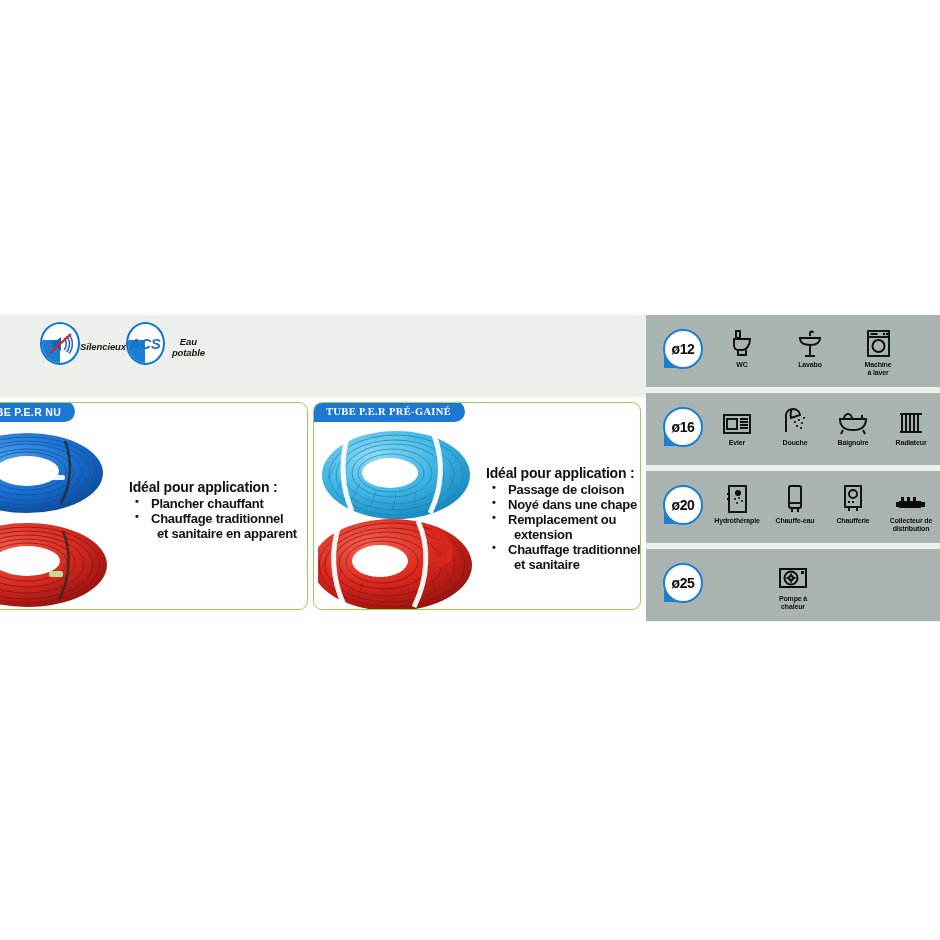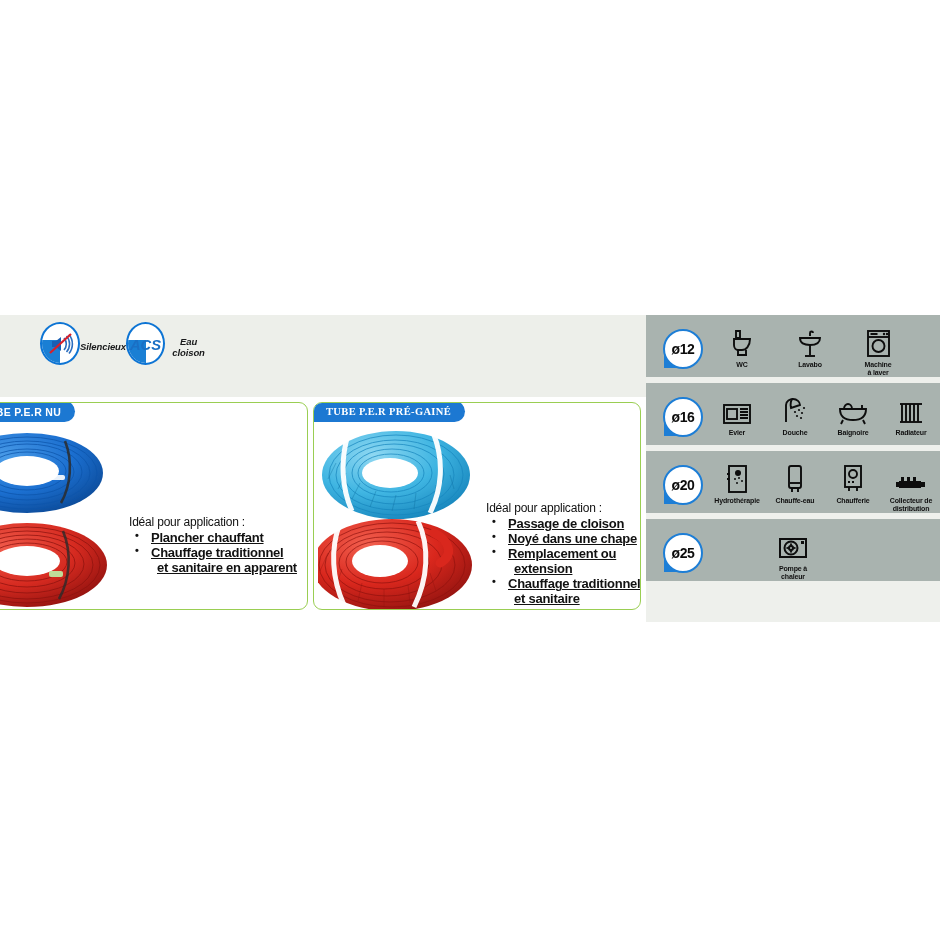--- a/index.html
+++ b/index.html
@@ -64,40 +64,40 @@
 
   .card-body{position:absolute;inset:0;}
 
   .coil-wrap{position:absolute;}
   #coils-nu{left:-26px;top:24px;width:172px;height:184px;}
   #coils-gaine{left:4px;top:20px;width:164px;height:188px;}
 
   .txt-block{position:absolute;color:#111;}
   #txt-nu{left:150px;top:76px;width:180px;}
   #txt-gaine{left:172px;top:62px;width:160px;}
-  .txt-title{font-size:12px;font-weight:400;margin-bottom:1px;letter-spacing:-.2px;margin-top:36px;}
-  .txt-list{list-style:none;margin:0;padding:0;text-decoration:underline;}
+  .txt-title{font-size:14px;font-weight:700;margin-bottom:1px;letter-spacing:-.2px;}
+  .txt-list{list-style:none;margin:0;padding:0;}
   .txt-list li{
     font-size:13px;font-weight:600;line-height:1.16;
     padding-left:22px;position:relative;letter-spacing:-.25px;
     margin-bottom:0px;
   }
   .txt-list li::before{
     content:"\2022";position:absolute;left:6px;top:-1px;font-size:11px;
   }
   .txt-list li.cont{padding-left:28px;}
   .txt-list li.cont::before{content:"";}
 
   
   .diam-panel{
     position:absolute;left:646px;top:315px;width:294px;height:307px;
     background:#eef0ec;
   }
   .diam-row{
-    position:relative;width:294px;height:62px;background:#a9b3af;
+    position:relative;width:294px;height:72px;background:#a9b3af;
     margin-bottom:6px;
   }
   .diam-badge{
     position:absolute;left:17px;top:14px;width:40px;height:40px;
   }
   .diam-badge .sq{
     position:absolute;left:1px;bottom:1px;width:19px;height:19px;
     background:#1d7ed6;
   }
   .diam-badge .circ{
@@ -143,21 +143,21 @@
         <div class="feature-label">Silencieux</div>
       </div>
 
       <div class="feature">
         <div class="feature-icon">
           <div class="quad"></div>
           <svg width="38" height="20" viewBox="0 0 38 20">
             <text x="19" y="16" text-anchor="middle" font-family="Liberation Sans, sans-serif" font-size="16" font-weight="bold" fill="#1a6fc4">ACS</text>
           </svg>
         </div>
-        <div class="feature-label">Eau cloison</div>
+        <div class="feature-label">Eau potable</div>
       </div>
 
 
 
 
 
     </div>
   </div>
 
   <div class="card" id="card-nu">

